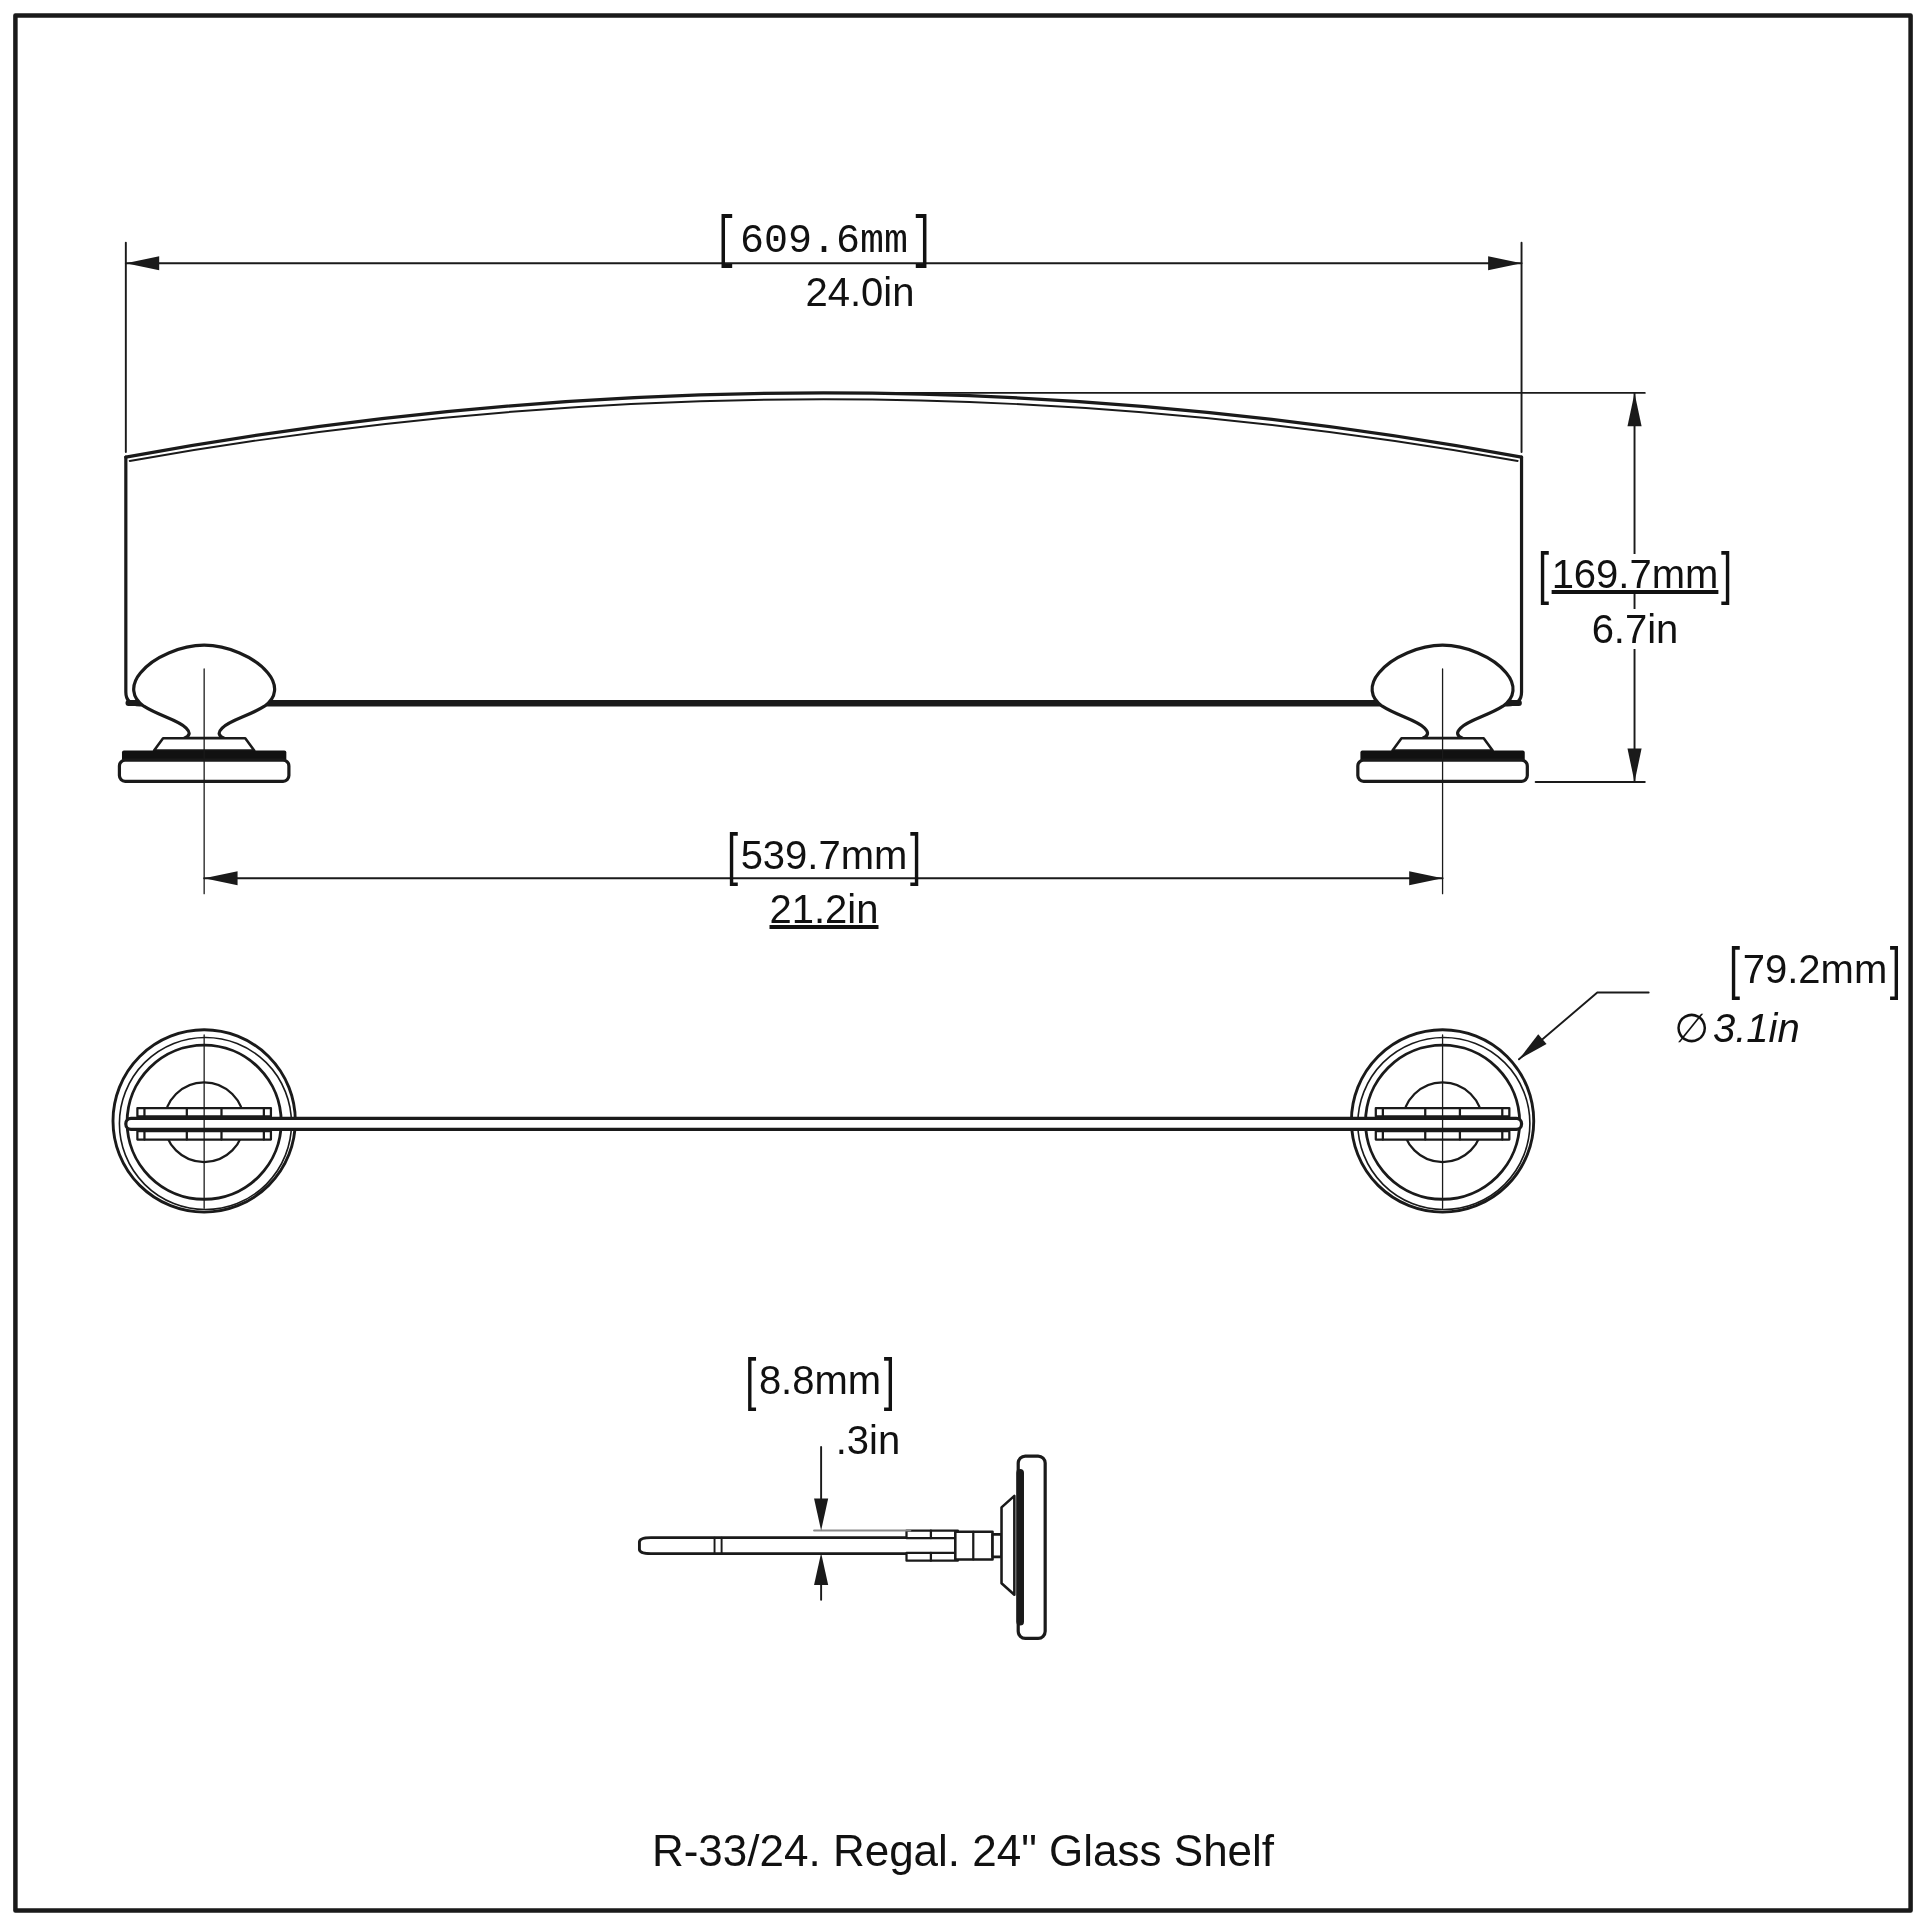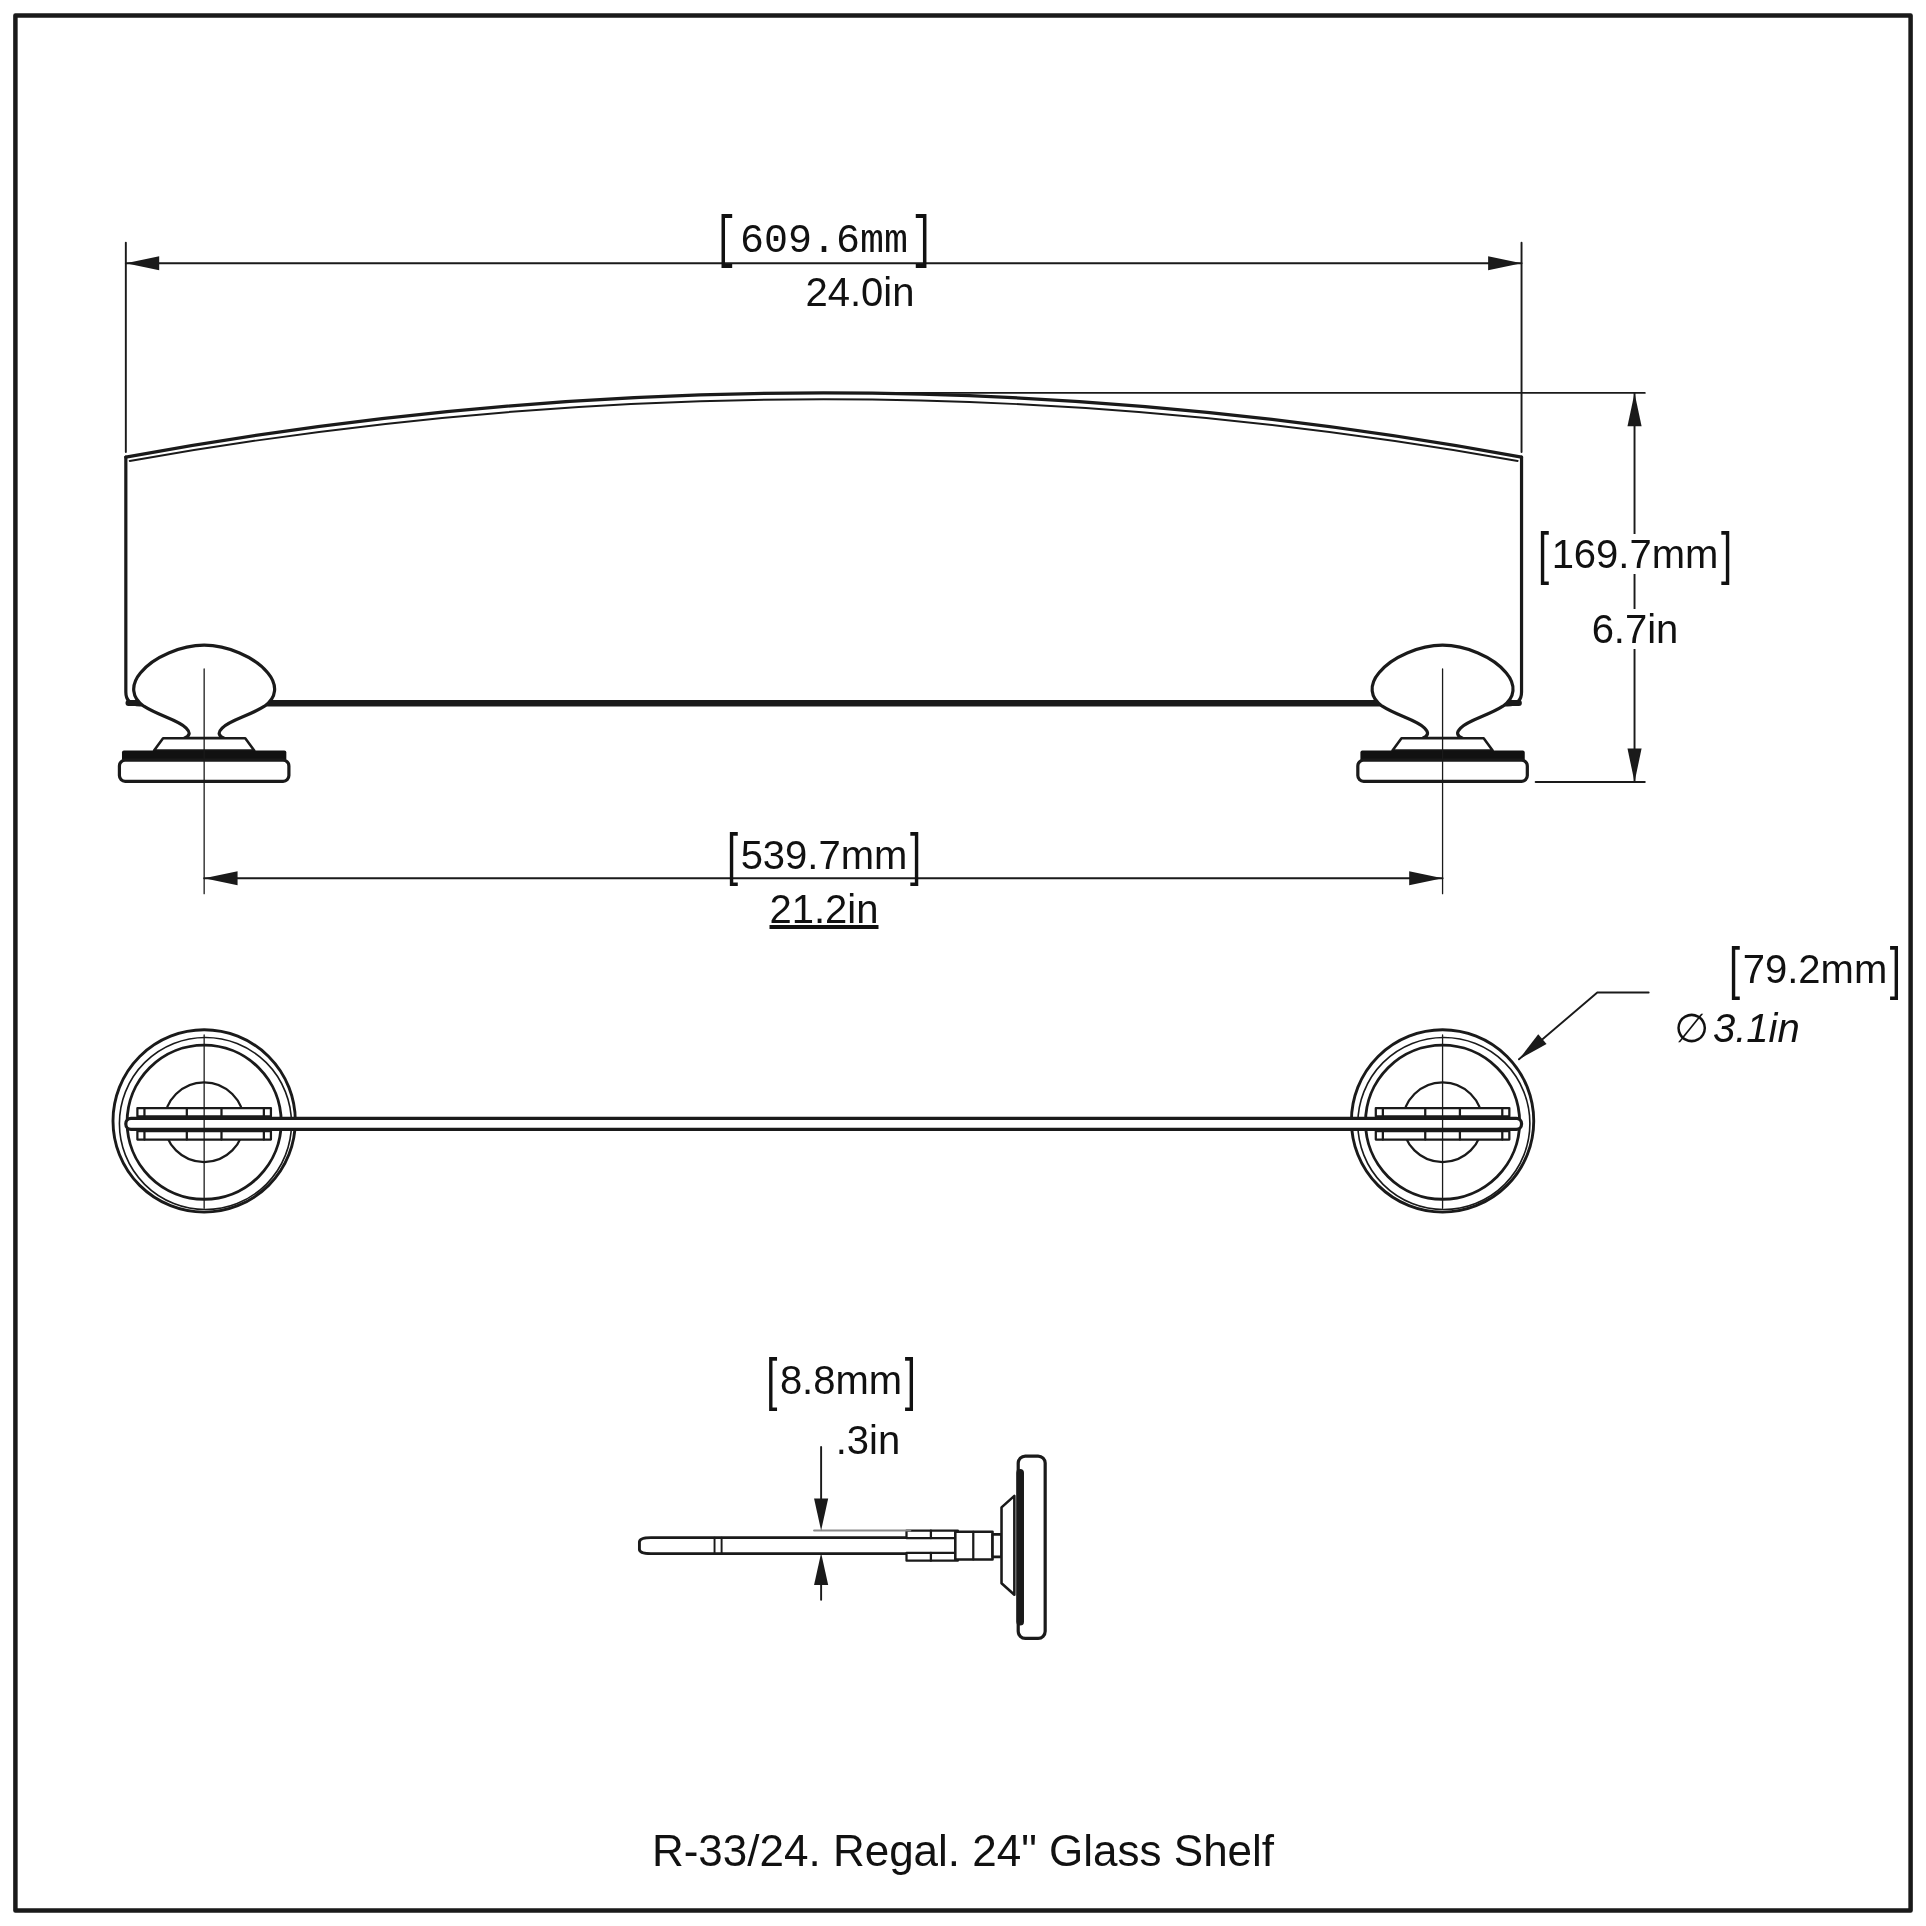--- a/index.html
+++ b/index.html
@@ -176,28 +176,28 @@
         <polygon fill="#1a1a1a" stroke="none" points="1279,2384 1268,2334 1290,2334"></polygon>
         <line x1="1279" y1="2462" x2="1279" y2="2492"></line>
         <polygon fill="#1a1a1a" stroke="none" points="1279,2419 1268,2469 1290,2469"></polygon>
       </g>
     </g>
   </svg>
 
   <div class="dim mask" style="left:824px;top:222px;font-family:Liberation Mono, monospace;"><span class="brk">[</span><span>609.6mm</span><span class="brk">]</span></div>
   <div class="dim mask" style="left:860px;top:272px;"><span>24.0in</span></div>
 
-  <div class="dim mask" style="left:1635px;top:534px;"><span class="brk">[</span><span>169.7mm</span><span class="brk">]</span></div>
+  <div class="dim mask" style="left:1635px;top:554px;text-decoration:underline;"><span class="brk">[</span><span>169.7mm</span><span class="brk">]</span></div>
   <div class="dim mask" style="left:1635px;top:609px;"><span>6.7in</span></div>
 
   <div class="dim mask" style="left:824px;top:835px;"><span class="brk">[</span><span>539.7mm</span><span class="brk">]</span></div>
   <div class="dim mask" style="left:824px;top:889px;text-decoration:underline;"><span>21.2in</span></div>
 
   <div class="dim" style="left:1815px;top:949px;"><span class="brk">[</span><span>79.2mm</span><span class="brk">]</span></div>
   <div class="dim" style="left:1737px;top:1008px;font-style:italic;"><span class="dia">∅</span><span>3.1in</span></div>
 
-  <div class="dim" style="left:820px;top:1360px;margin-left:21px;"><span class="brk">[</span><span>8.8mm</span><span class="brk">]</span></div>
+  <div class="dim" style="left:820px;top:1360px;"><span class="brk">[</span><span>8.8mm</span><span class="brk">]</span></div>
   <div class="dim" style="left:820px;top:1420px;margin-left:48px;"><span>.3in</span></div>
 
   <div id="caption" style="left:963px;top:1829px;">R-33/24. Regal. 24" Glass Shelf</div>
 
 </div>
 
 
 </body></html>

